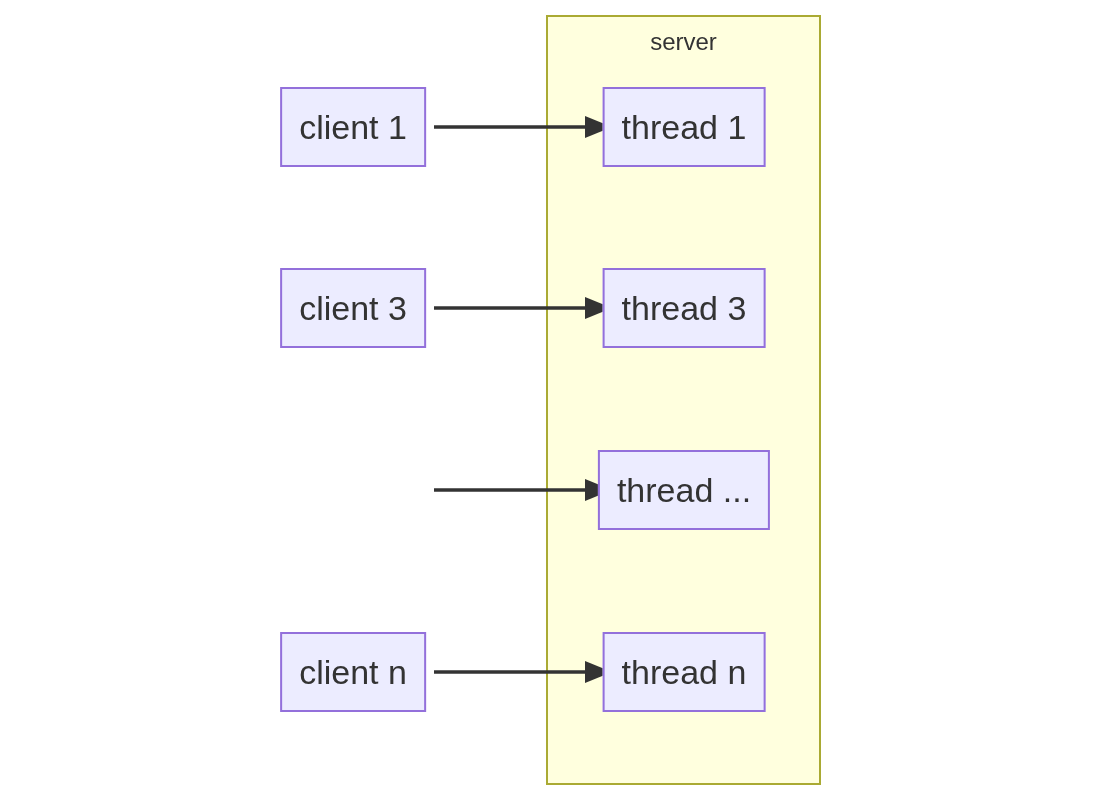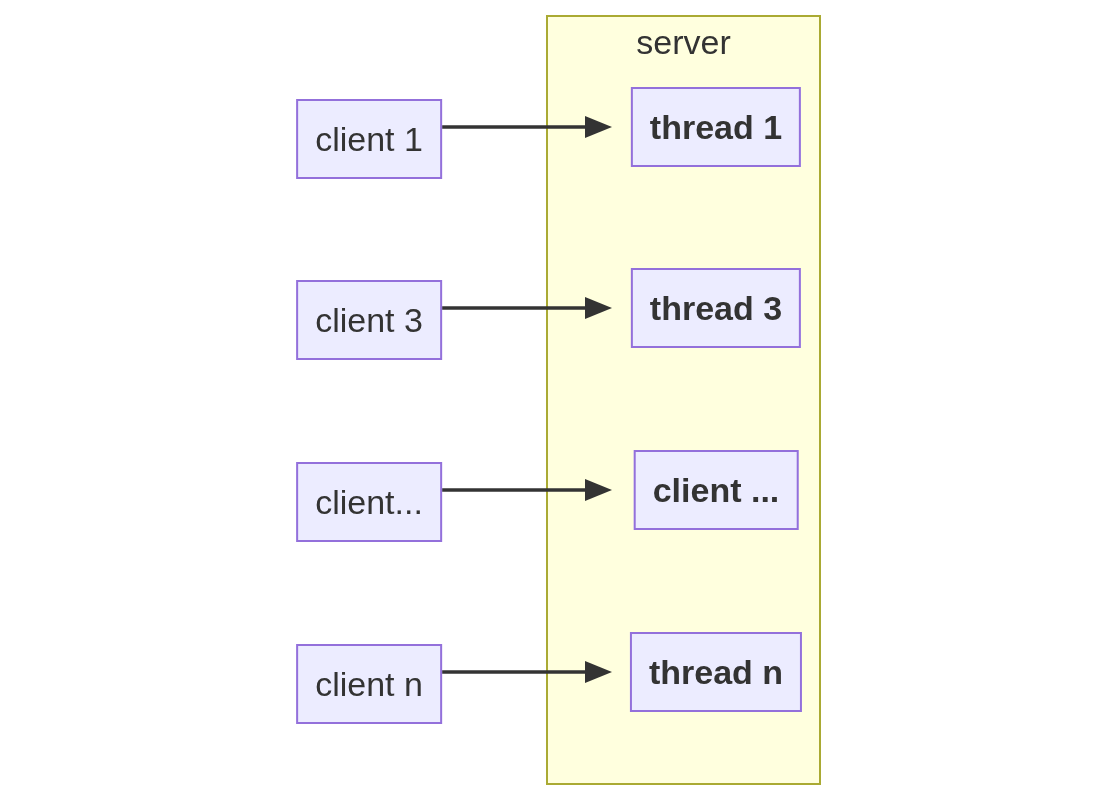--- a/index.html
+++ b/index.html
@@ -25,21 +25,21 @@
     width:275px;height:770px;
     background:var(--server-fill);
     border:2px solid var(--server-border);
     box-sizing:border-box;
     z-index:1;
   }
   .server-label{
     width:100%;
     padding-top:6px;
     text-align:center;
-    font-size:34px;
+    font-size:24px;
     line-height:38px;
     color:var(--text);
   }
   svg.arrows{
     position:absolute;
     left:0;top:0;
     z-index:2;
   }
   .node{
     position:absolute;
@@ -50,22 +50,22 @@
     display:flex;
     align-items:center;
     justify-content:center;
     white-space:nowrap;
     background:var(--node-fill);
     border:2px solid var(--node-border);
     font-size:34px;
     color:var(--text);
     z-index:3;
   }
-  .node.client{left:369px;margin-top:12px;}
-  .node.thread{left:716px;font-weight:bold;}
+  .node.client{left:353px;}
+  .node.thread{left:684px;}
   .row-0{top:127px;}
   .row-1{top:308px;}
   .row-2{top:490px;}
   .row-3{top:672px;}
 </style>
 </head>
 <body>
 
 <div class="canvas">
 
@@ -91,19 +91,18 @@
       <polygon points="585,661 612,672 585,683" fill="#333333"></polygon>
     </g>
   </svg>
 
   <div class="node client row-0">client 1</div>
   <div class="node thread row-0">thread 1</div>
 
   <div class="node client row-1">client 3</div>
   <div class="node thread row-1">thread 3</div>
 
-  <div class="node client row-2">client...</div>
-  <div class="node thread row-2">client ...</div>
+  <div class="node thread row-2">thread ...</div>
 
   <div class="node thread row-3">thread n</div>
   <div class="node client row-3">client n</div>
 
 </div>
 
 </body></html>

